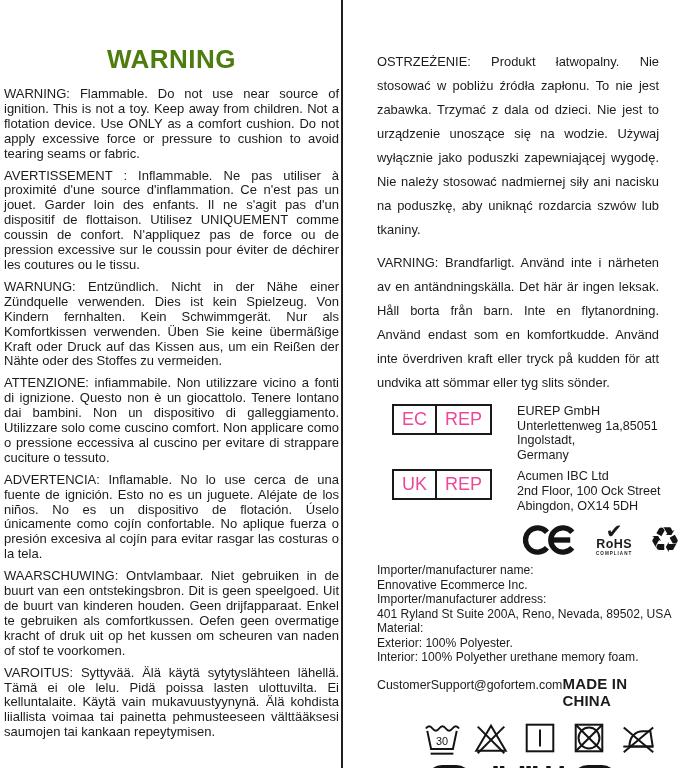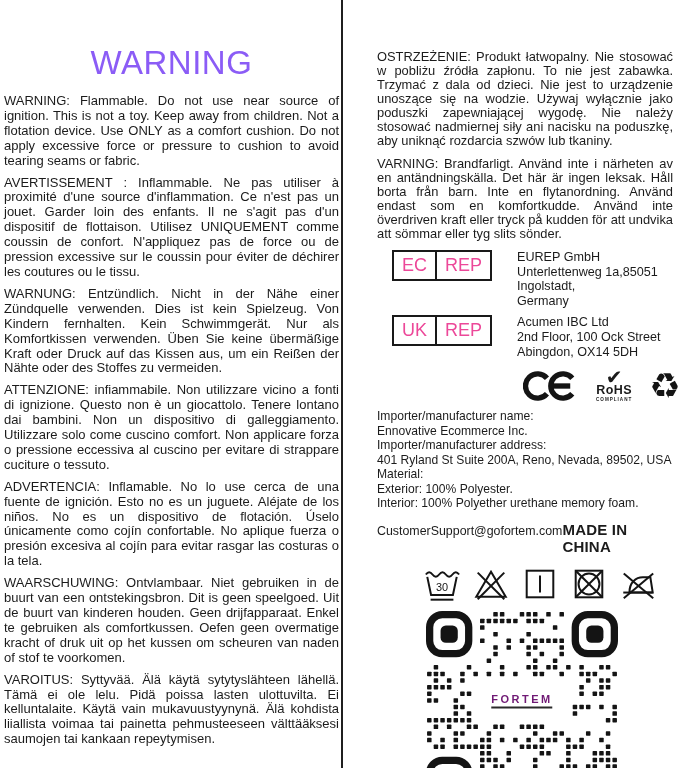--- a/index.html
+++ b/index.html
@@ -2,26 +2,26 @@
 <html><head>
 <meta charset="utf-8">
 <style>
   html,body{margin:0;padding:0;background:#fff;}
   #label{position:relative;width:679px;height:768px;background:#ffffff;overflow:hidden;
          font-family:"Liberation Sans","DejaVu Sans",sans-serif;color:#1b1b1b;}
   .divider{position:absolute;left:341px;top:0;width:2px;height:768px;background:#1f1f1f;}
 
   
   .left-col{position:absolute;left:4px;top:44px;width:335px;}
-  .page-title{margin:0 0 12px 0;text-align:center;font-size:33px;font-weight:400;letter-spacing:.5px;color:#8b5cf6;}
+  .page-title{margin:0 0 12px 0;text-align:center;font-size:26px;font-weight:700;letter-spacing:.5px;color:#4d7c0f;}
   .left-col p{margin:0 0 7px 0;text-align:justify;font-size:13px;line-height:14.9px;}
 
   
   .right-col{position:absolute;left:377px;top:50px;width:296px;}
-  .right-col p{margin:0 0 9px 0;text-align:justify;font-size:12.9px;line-height:14px;}
+  .right-col p{margin:0 14px 9px 0;text-align:justify;font-size:12.9px;line-height:24px;}
 
   .rep-row{display:flex;align-items:flex-start;margin:4px 0 7px 0;}
   .rep-box{display:flex;border:2.2px solid #191919;margin-left:15px;flex:0 0 auto;}
   .rep-cell{padding:1px 8px;font-size:18px;line-height:25px;color:#ec4899;}
   .rep-cell + .rep-cell{border-left:2.2px solid #191919;}
   .rep-info{margin-left:25px;font-size:12.6px;line-height:14.6px;}
 
   .compliance-row{display:flex;align-items:center;gap:17px;margin:10px 0 6px 146px;}
   .ce-icon svg{display:block;}
   .rohs{display:flex;flex-direction:column;align-items:center;width:50px;line-height:1;}
@@ -50,21 +50,21 @@
 <body>
 
 <div id="label">
   <div class="divider"></div>
 
   <div class="left-col">
     <h1 class="page-title">WARNING</h1>
     <p>WARNING: Flammable. Do not use near source of ignition. This is not a toy. Keep away from children. Not a flotation device. Use ONLY as a comfort cushion. Do not apply excessive force or pressure to cushion to avoid tearing seams or fabric.</p>
     <p>AVERTISSEMENT : Inflammable. Ne pas utiliser à proximité d'une source d'inflammation. Ce n'est pas un jouet. Garder loin des enfants. Il ne s'agit pas d'un dispositif de flottaison. Utilisez UNIQUEMENT comme coussin de confort. N'appliquez pas de force ou de pression excessive sur le coussin pour éviter de déchirer les coutures ou le tissu.</p>
     <p>WARNUNG: Entzündlich. Nicht in der Nähe einer Zündquelle verwenden. Dies ist kein Spielzeug. Von Kindern fernhalten. Kein Schwimmgerät. Nur als Komfortkissen verwenden. Üben Sie keine übermäßige Kraft oder Druck auf das Kissen aus, um ein Reißen der Nähte oder des Stoffes zu vermeiden.</p>
-    <p>ATTENZIONE: infiammabile. Non utilizzare vicino a fonti di ignizione. Questo non è un giocattolo. Tenere lontano dai bambini. Non un dispositivo di galleggiamento. Utilizzare solo come cuscino comfort. Non applicare forza o pressione eccessiva al cuscino per evitare di strappare cuciture o tessuto.</p>
+    <p>ATTENZIONE: infiammabile. Non utilizzare vicino a fonti di ignizione. Questo non è un giocattolo. Tenere lontano dai bambini. Non un dispositivo di galleggiamento. Utilizzare solo come cuscino comfort. Non applicare como o pressione eccessiva al cuscino per evitare di strappare cuciture o tessuto.</p>
     <p>ADVERTENCIA: Inflamable. No lo use cerca de una fuente de ignición. Esto no es un juguete. Aléjate de los niños. No es un dispositivo de flotación. Úselo únicamente como cojín confortable. No aplique fuerza o presión excesiva al cojín para evitar rasgar las costuras o la tela.</p>
     <p>WAARSCHUWING: Ontvlambaar. Niet gebruiken in de buurt van een ontstekingsbron. Dit is geen speelgoed. Uit de buurt van kinderen houden. Geen drijfapparaat. Enkel te gebruiken als comfortkussen. Oefen geen overmatige kracht of druk uit op het kussen om scheuren van naden of stof te voorkomen.</p>
     <p>VAROITUS: Syttyvää. Älä käytä sytytyslähteen lähellä. Tämä ei ole lelu. Pidä poissa lasten ulottuvilta. Ei kelluntalaite. Käytä vain mukavuustyynynä. Älä kohdista liiallista voimaa tai painetta pehmusteeseen välttääksesi saumojen tai kankaan repeytymisen.</p>
   </div>
 
   <div class="right-col">
     <p>OSTRZEŻENIE: Produkt łatwopalny. Nie stosować w pobliżu źródła zapłonu. To nie jest zabawka. Trzymać z dala od dzieci. Nie jest to urządzenie unoszące się na wodzie. Używaj wyłącznie jako poduszki zapewniającej wygodę. Nie należy stosować nadmiernej siły ani nacisku na poduszkę, aby uniknąć rozdarcia szwów lub tkaniny.</p>
     <p>VARNING: Brandfarligt. Använd inte i närheten av en antändningskälla. Det här är ingen leksak. Håll borta från barn. Inte en flytanordning. Använd endast som en komfortkudde. Använd inte överdriven kraft eller tryck på kudden för att undvika att sömmar eller tyg slits sönder.</p>
 
     <div class="rep-row">

